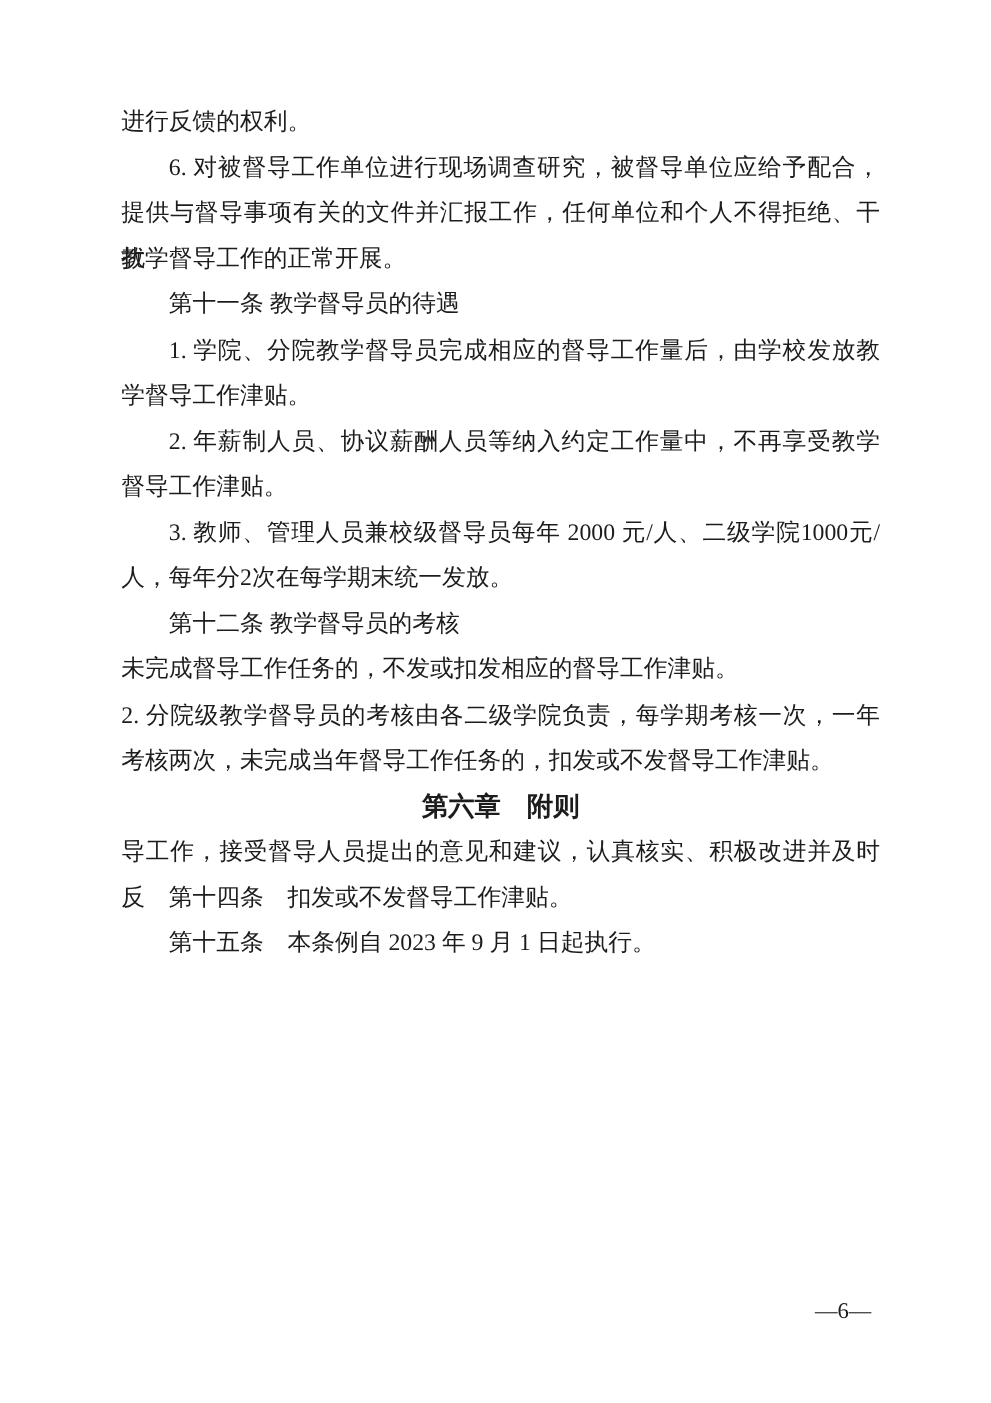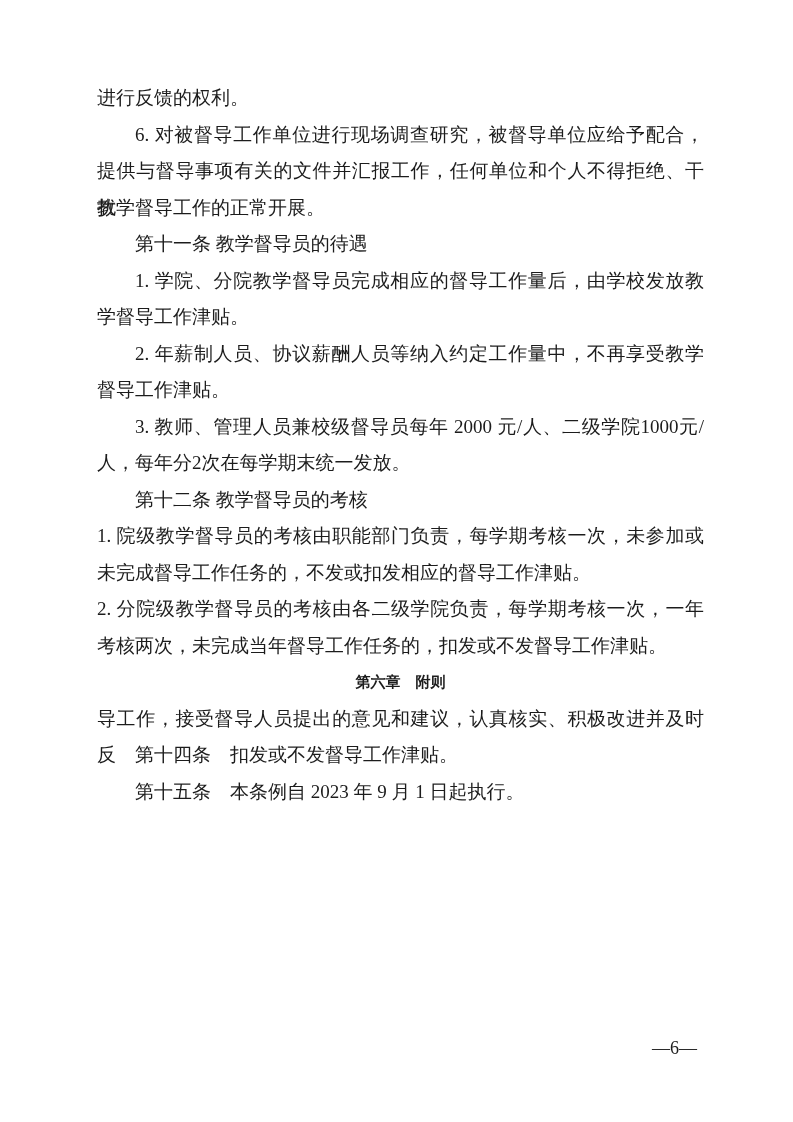--- a/index.html
+++ b/index.html
@@ -37,21 +37,21 @@
   
   .i2 {
     text-indent: 38px;
   }
   
   .hd {
     text-align: left;
     text-align-last: center;
     font-family: "Liberation Sans", "DejaVu Sans", sans-serif;
     font-weight: bold;
-    font-size: 15px;
+    font-size: 21px;
   }
   .page-footer {
     position: absolute;
     top: 1036px;
     right: 96px;
     height: 24px;
     line-height: 24px;
     font-size: 18px;
     color: #1c1c1c;
   }
@@ -66,21 +66,20 @@
     <div class="ln jf">提供与督导事项有关的文件并汇报工作，任何单位和个人不得拒绝、干扰</div>
     <div class="ln">教学督导工作的正常开展。</div>
     <div class="ln i2">第十一条 教学督导员的待遇</div>
     <div class="ln i2 jf">1. 学院、分院教学督导员完成相应的督导工作量后，由学校发放教</div>
     <div class="ln">学督导工作津贴。</div>
     <div class="ln i2 jf">2. 年薪制人员、协议薪酬人员等纳入约定工作量中，不再享受教学</div>
     <div class="ln">督导工作津贴。</div>
     <div class="ln i2 jf">3. 教师、管理人员兼校级督导员每年 2000 元/人、二级学院1000元/</div>
     <div class="ln">人，每年分2次在每学期末统一发放。</div>
     <div class="ln i2">第十二条 教学督导员的考核</div>
-    <div class="ln jf">1. 院级教学督导员的考核由职能部门负责，每学期考核一次，未参加或</div>
     <div class="ln">未完成督导工作任务的，不发或扣发相应的督导工作津贴。</div>
     <div class="ln jf">2. 分院级教学督导员的考核由各二级学院负责，每学期考核一次，一年</div>
     <div class="ln">考核两次，未完成当年督导工作任务的，扣发或不发督导工作津贴。</div>
     <div class="ln hd">第六章　附则</div>
     <div class="ln jf">导工作，接受督导人员提出的意见和建议，认真核实、积极改进并及时反</div>
     <div class="ln i2">第十四条　扣发或不发督导工作津贴。</div>
     <div class="ln i2">第十五条　本条例自 2023 年 9 月 1 日起执行。</div>
   </div>
 
   <div class="page-footer">

